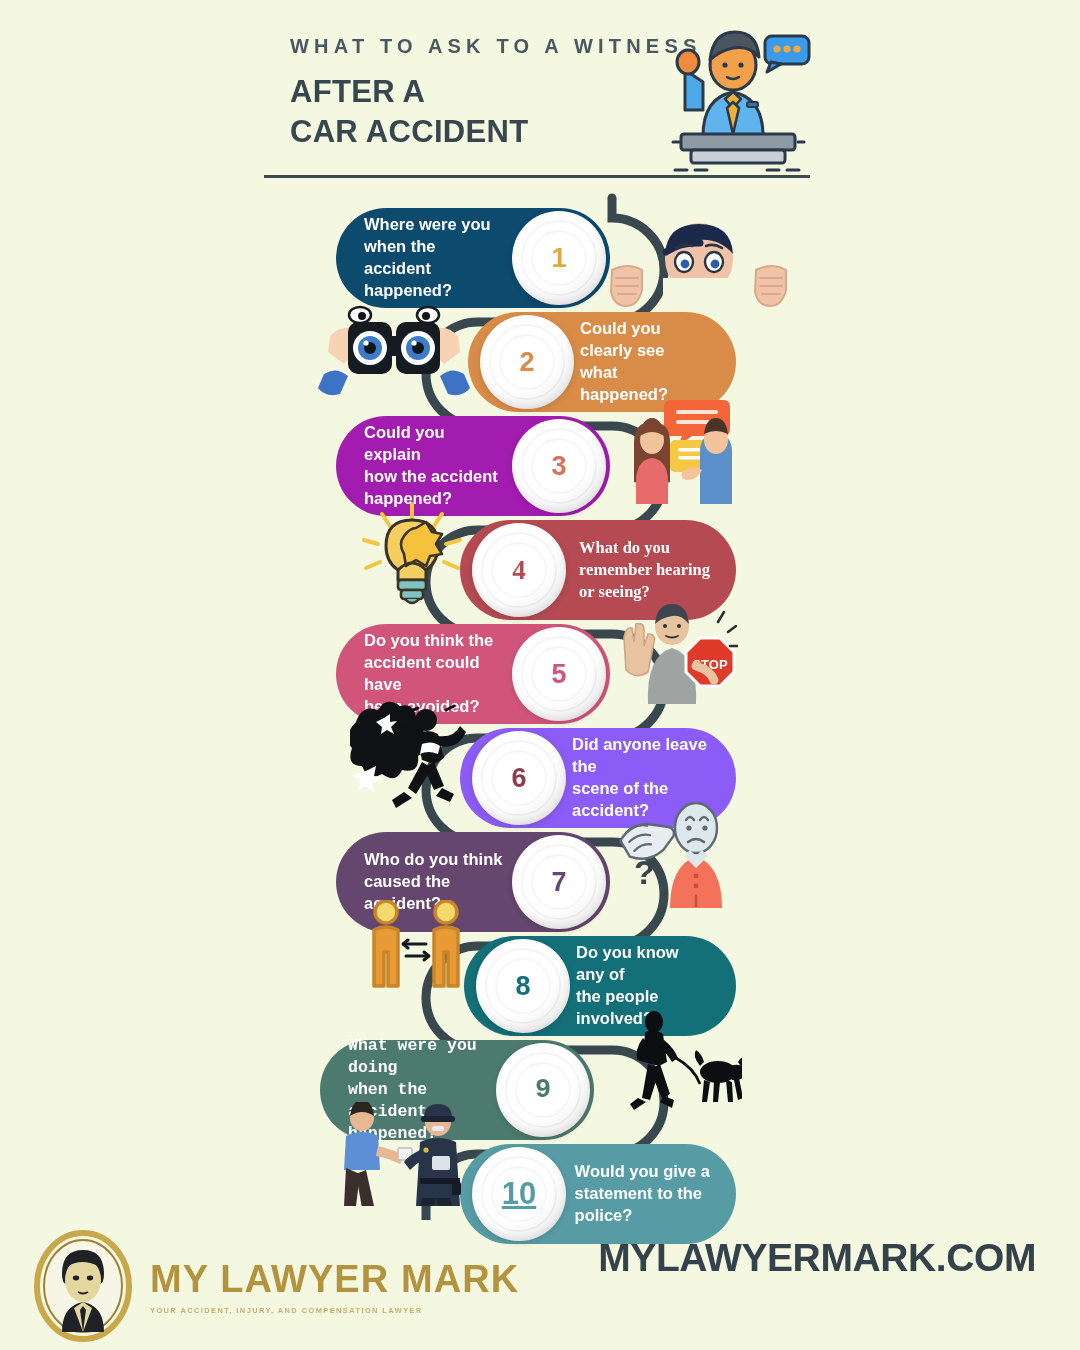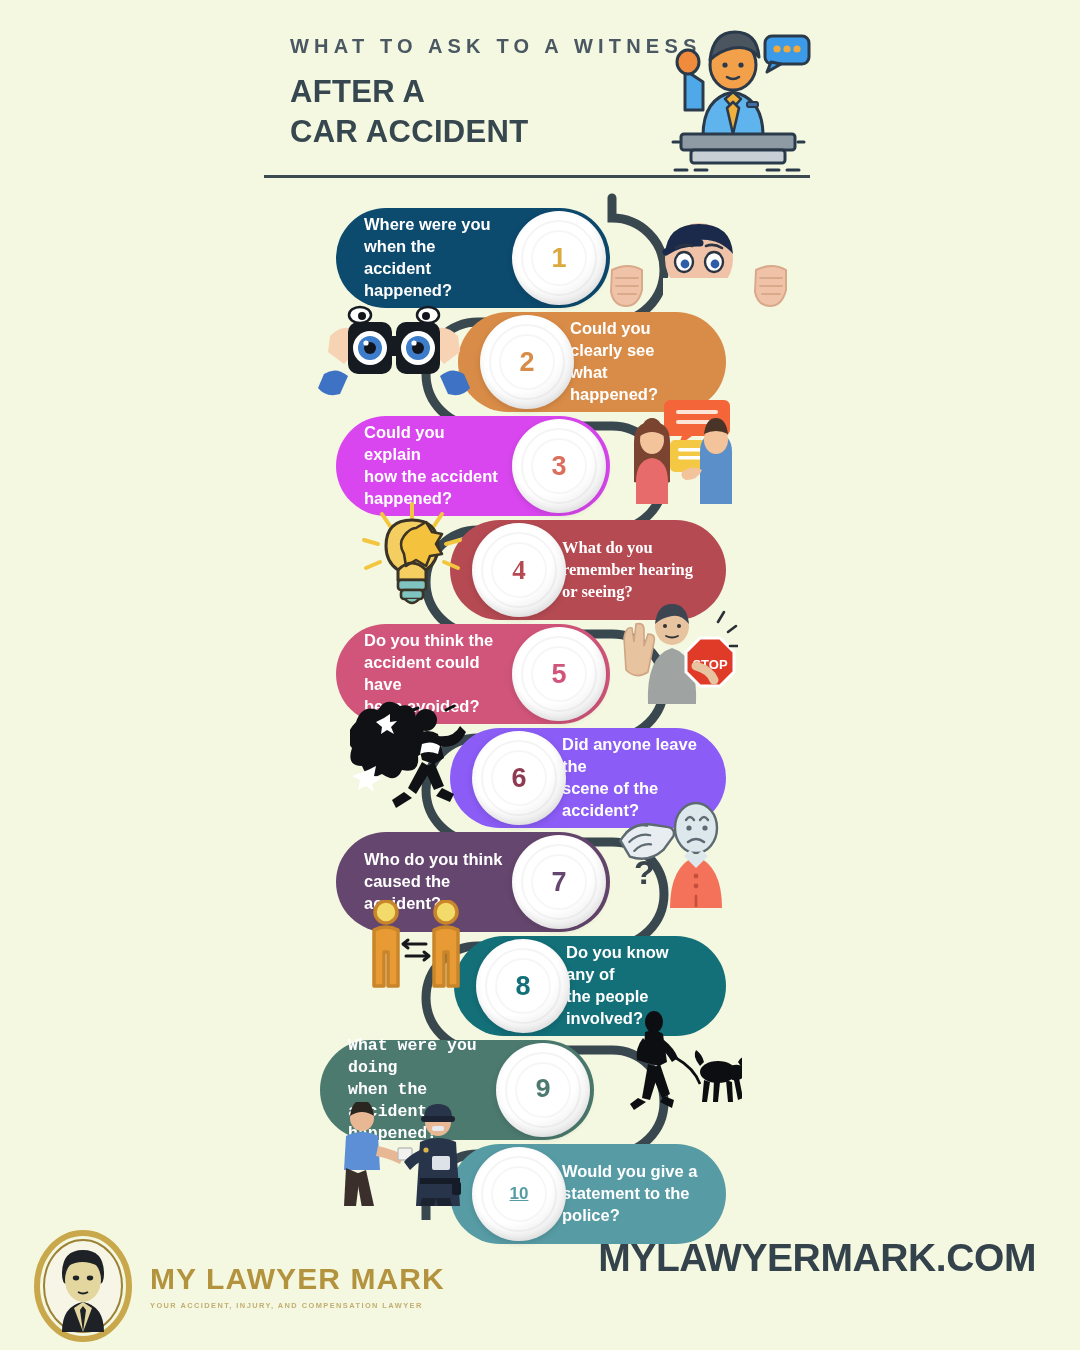--- a/index.html
+++ b/index.html
@@ -33,21 +33,21 @@
   
   .flow { position:absolute; left:0; top:190px; width:1080px; height:1030px; }
   .connector { position:absolute; left:0; top:0; }
 
   .row { position:absolute; height:100px; }
   .pill {
     position:absolute; top:0; height:100px; border-radius:50px;
     display:flex; align-items:center;
   }
   .row.left .pill  { left:0; }
-  .row.right .pill { right:18px; }
+  .row.right .pill { right:8px;justify-content:flex-end; }
 
   .ptext {
     color:#FFFFFF; font-size:16.5px; font-weight:bold; line-height:1.33;
     white-space:pre-line;
   }
   .row.left  .ptext { margin-left:28px; margin-right:105px; }
   .row.right .ptext { margin-left:112px; margin-right:26px; }
 
   .badge {
     position:absolute; top:3px; width:94px; height:94px; border-radius:50%;
@@ -70,21 +70,21 @@
 
   
   .ill { position:absolute; top:0; height:100px; }
   .ill svg { display:block; }
 
   
   .footer { position:absolute; left:0; top:1222px; width:1080px; height:128px; }
   .logowrap { position:absolute; left:32px; top:8px; display:flex; align-items:center; }
   .brandline { display:flex; flex-direction:column; margin-left:16px; }
   .brandname {
-    font-size:30px; font-weight:bold; letter-spacing:1.1px; color:#B4933F;
+    font-size:38px; font-weight:bold; letter-spacing:1.1px; color:#B4933F;
     white-space:nowrap;
   }
   .tagline {
     font-size:7.4px; font-weight:bold; letter-spacing:1.45px; color:#C3AE72;
     margin-top:5px; white-space:nowrap;
   }
   .contact { position:absolute; right:44px; top:14px; text-align:right; }
   .site {
     font-size:39px; font-weight:bold; color:#33424B; letter-spacing:-0.4px;
     white-space:nowrap;
@@ -230,21 +230,21 @@
       <ellipse cx="42" cy="13" rx="11" ry="8" fill="#fff" stroke="#161B22" stroke-width="2.5"></ellipse>
       <ellipse cx="110" cy="13" rx="11" ry="8" fill="#fff" stroke="#161B22" stroke-width="2.5"></ellipse>
       <circle cx="44" cy="14" r="4" fill="#12161C"></circle>
       <circle cx="108" cy="14" r="4" fill="#12161C"></circle>
       <path d="M6 72 q12 -8 24 2 l-8 18 q-14 4 -22 -6 Z" fill="#3E72C4"></path>
       <path d="M146 72 q-12 -8 -24 2 l8 18 q14 4 22 -6 Z" fill="#3E72C4"></path>
     </svg>
   </div>
 
   <div class="row left" style="left:336px; top:226px; width:274px;">
-    <div class="pill" style="width:274px; background:#d946ef;">
+    <div class="pill" style="width:274px; background:#a21caf;">
       <div class="ptext">Could you explain
 how the accident
 happened?</div>
     </div>
     <div class="badge">
       <span class="bnum" style="color:#DC6E5D;">3</span>
     </div>
   </div>
   <div class="ill" style="left:630px; top:206px; width:110px; height:110px;">
     <svg viewBox="0 0 110 110" width="110" height="110">
@@ -462,21 +462,21 @@
     </svg>
   </div>
 
   <div class="row right" style="right:336px; top:954px; width:276px;">
     <div class="pill" style="width:276px; background:#579CA5;">
       <div class="ptext">Would you give a
 statement to the
 police?</div>
     </div>
     <div class="badge">
-      <span class="bnum" style="color:#579CA5; font-size:17px;text-decoration:underline;">10</span>
+      <span class="bnum" style="color:#579CA5; font-size:31px;text-decoration:underline;">10</span>
     </div>
   </div>
   <div class="ill" style="left:328px; top:912px; width:146px; height:104px;">
     <svg viewBox="0 0 146 104" width="146" height="104">
 
       <ellipse cx="34" cy="16" rx="12" ry="13" fill="#E8B894"></ellipse>
       <path d="M22 14 q2 -16 12 -16 q10 0 12 16 q-12 -8 -24 0 Z" fill="#2B2520"></path>
       <path d="M18 34 q16 -8 32 0 l2 34 -36 0 Z" fill="#5C8FD6"></path>
       <path d="M50 44 q18 4 26 10 l-4 8 q-12 -6 -24 -8 Z" fill="#E8B894"></path>
       <path d="M18 66 l-2 38 12 0 4 -32 Z" fill="#3B2F2C"></path>

